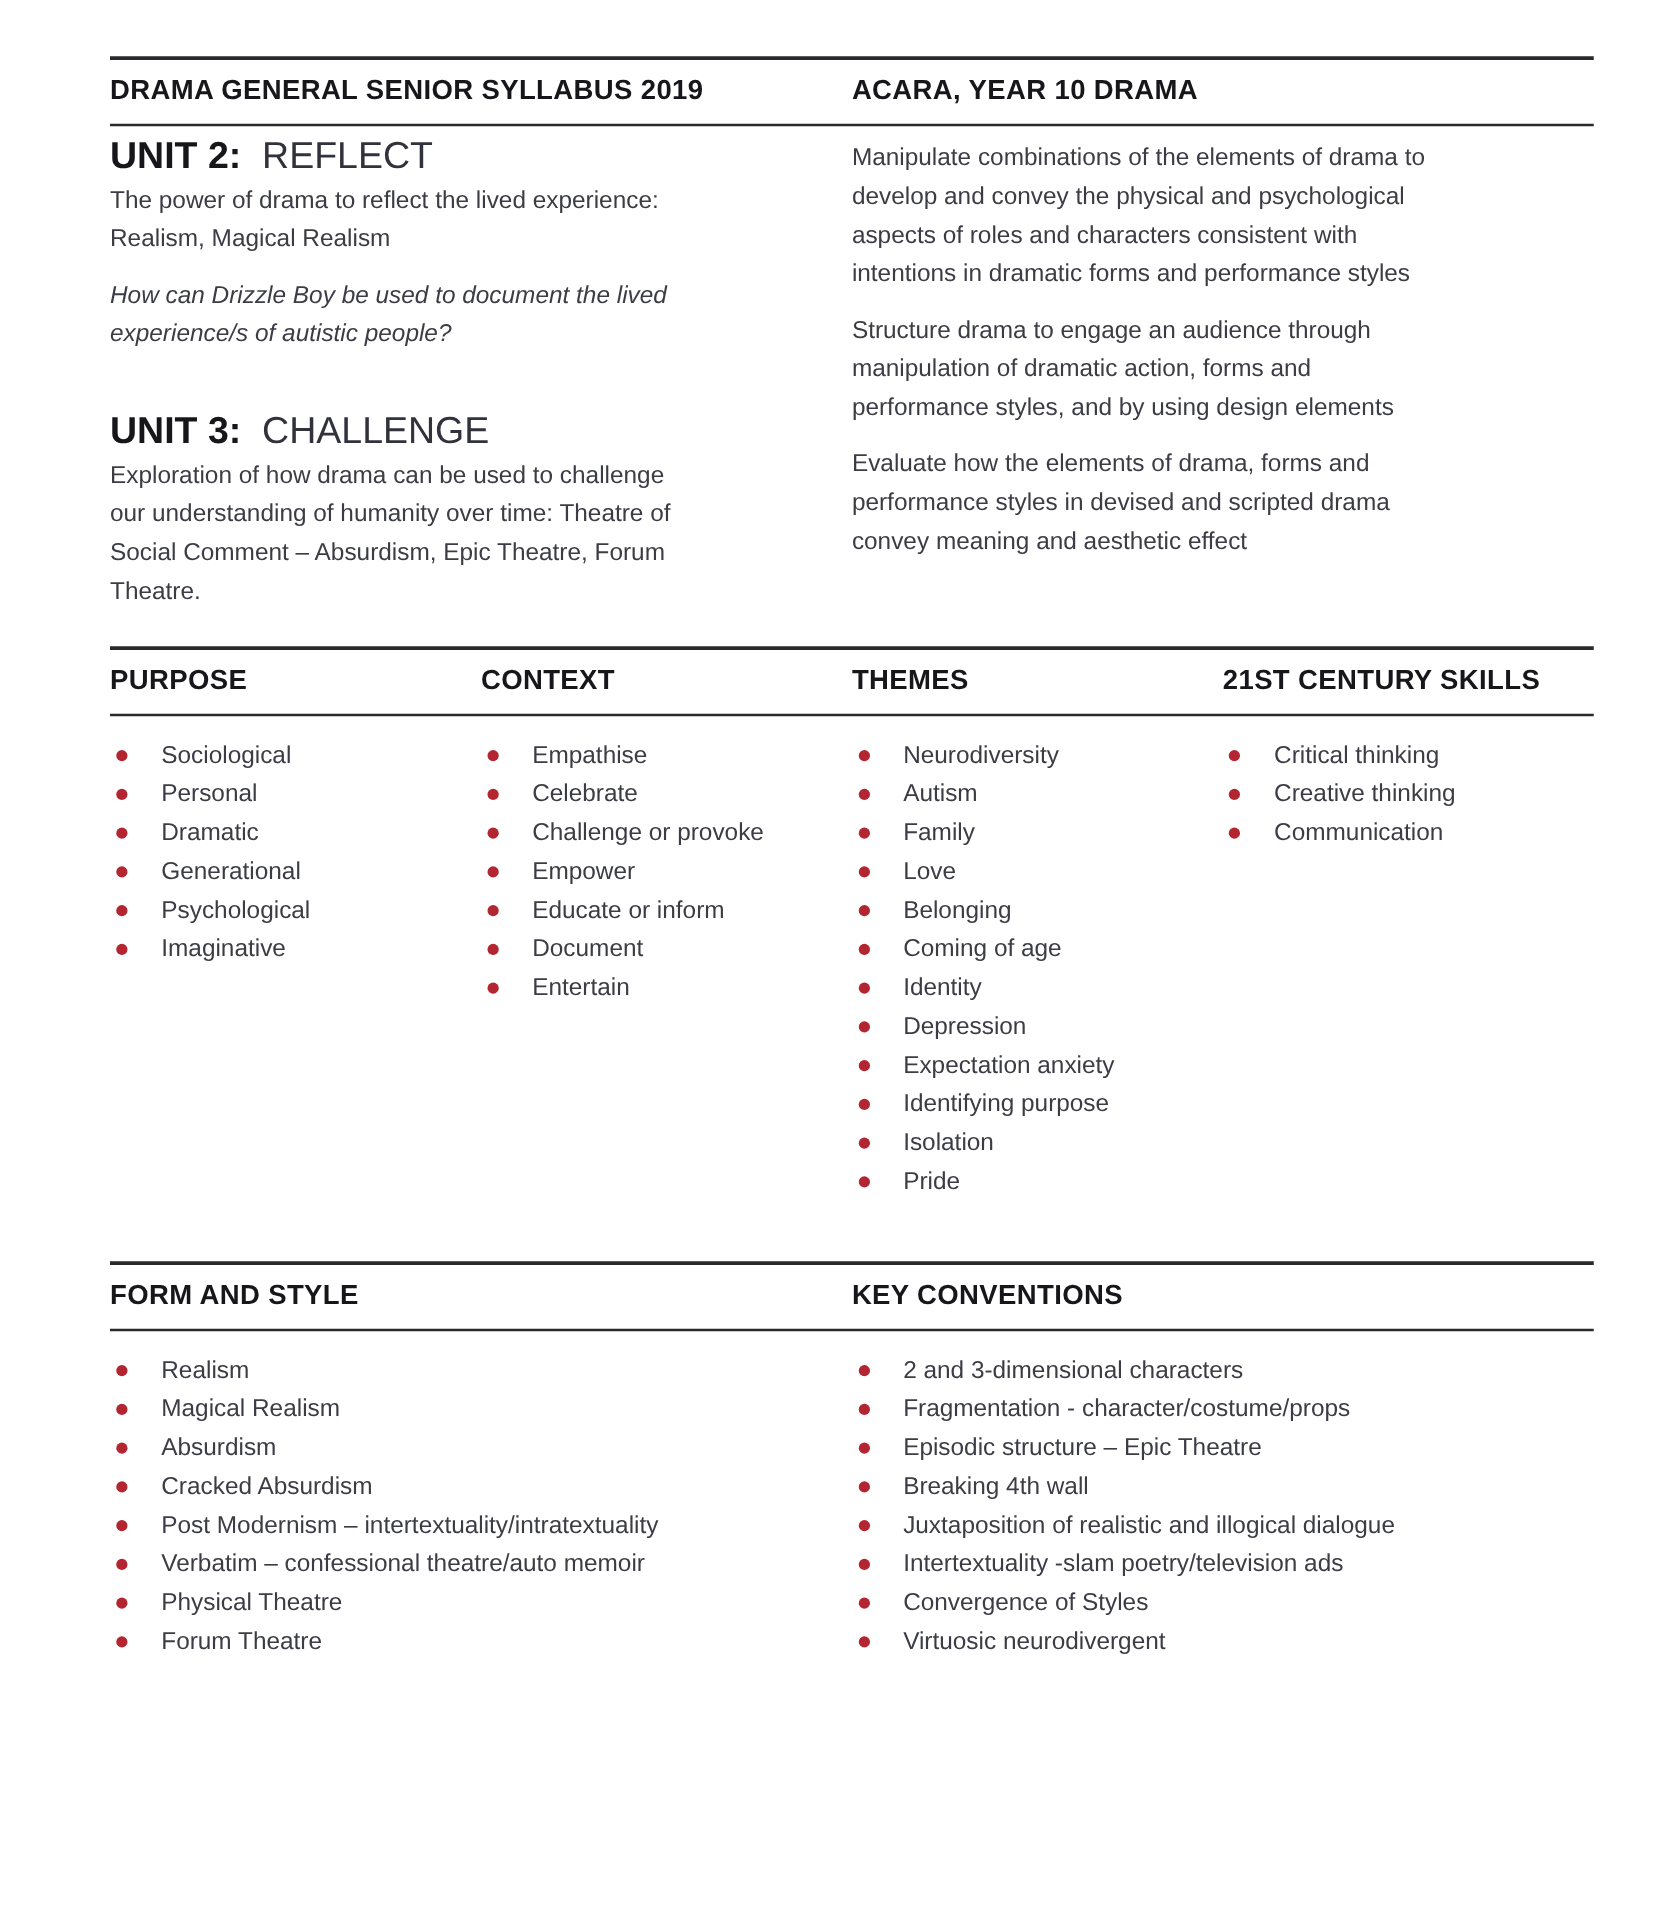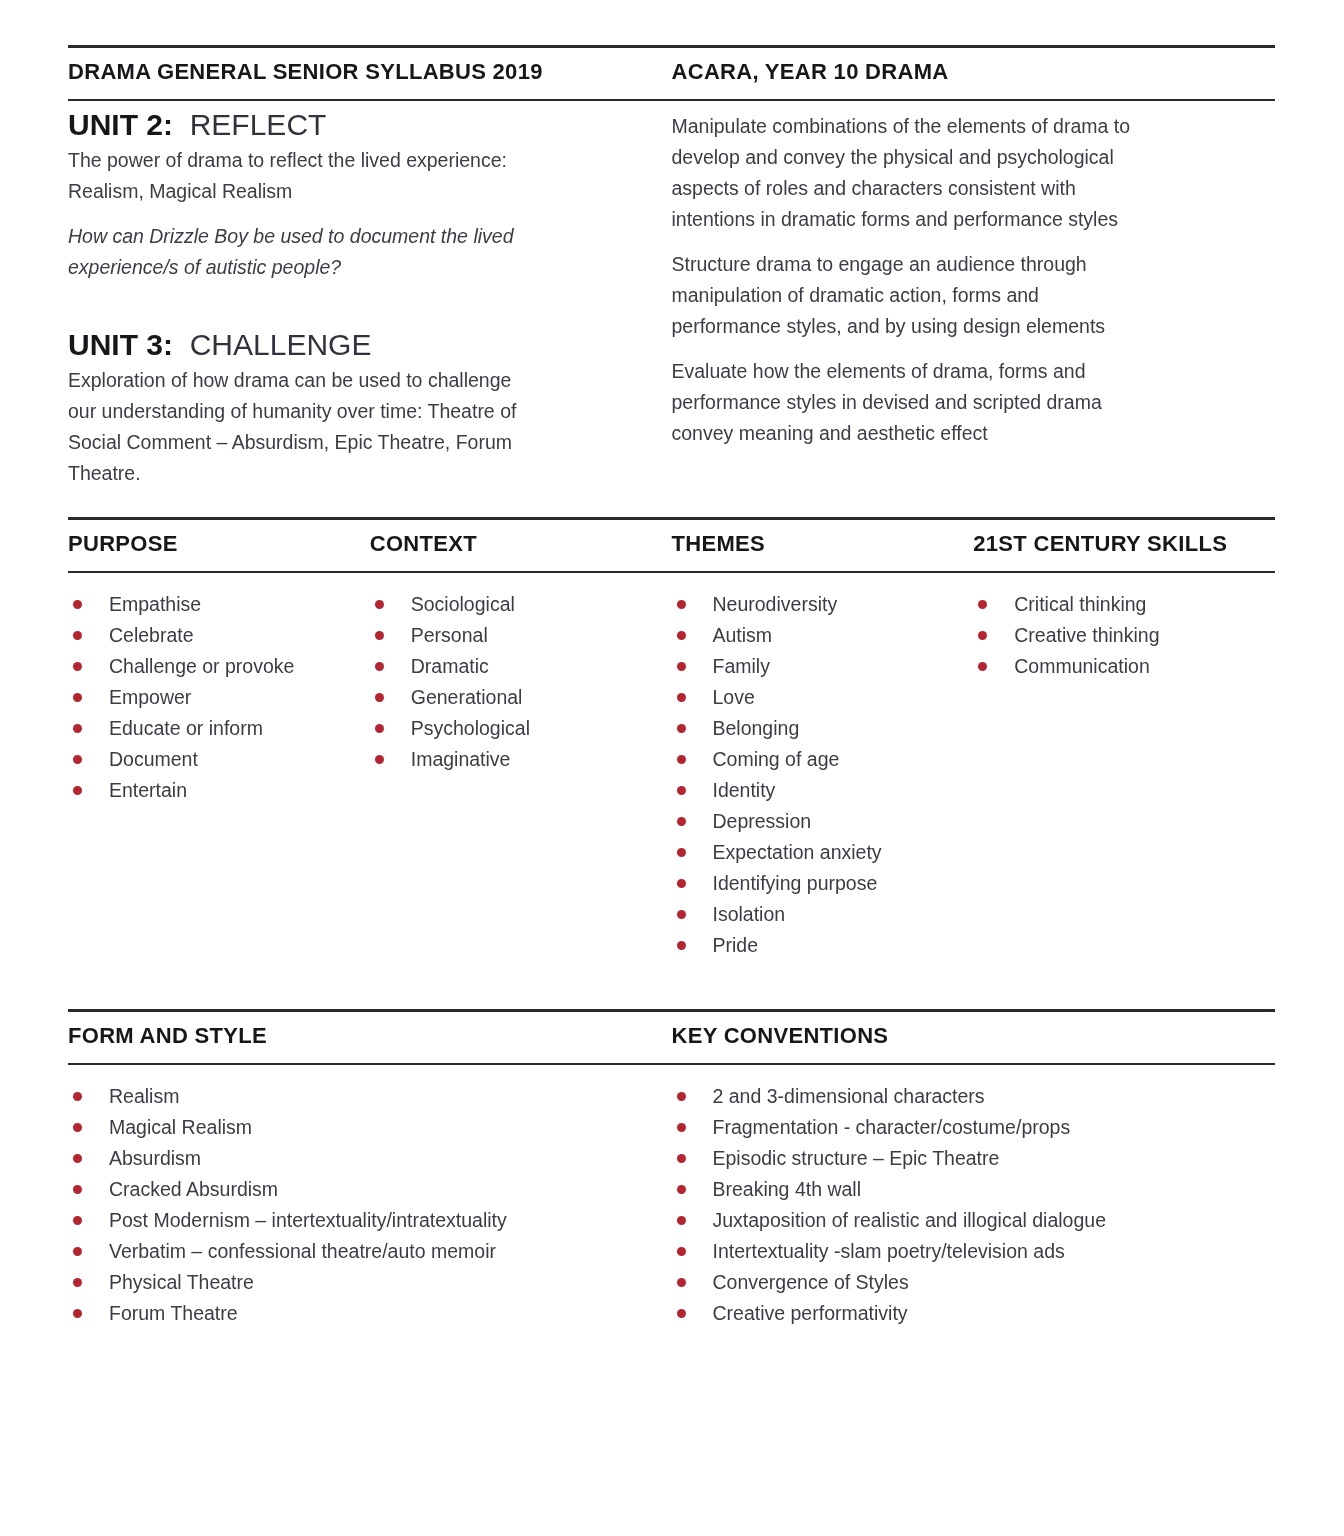--- a/index.html
+++ b/index.html
@@ -4,21 +4,21 @@
 <style>
   * { box-sizing: border-box; }
   html, body { margin: 0; padding: 0; }
   body {
     width: 1344px; height: 1536px;
     background: #ffffff;
     overflow: hidden;
     font-family: "Liberation Sans", sans-serif;
     color: var(--body, #3c3c46);
   }
-  .page { padding: 45px 69px 0 68px; }
+  .page { padding: 45px 69px 0 88px; }
 
   .rule { height: 2.5px; background: var(--rule, #2a2a2e); }
 
   .hdr-row { display: grid; }
   .cols2 { grid-template-columns: 1fr 1fr; }
   .cols4 { grid-template-columns: repeat(4, 1fr); }
 
   .hdr {
     font-size: 22px;
     font-weight: 700;
@@ -121,35 +121,35 @@
     <div class="hdr-row cols4">
       <div class="hdr">PURPOSE</div>
       <div class="hdr">CONTEXT</div>
       <div class="hdr">THEMES</div>
       <div class="hdr">21ST CENTURY SKILLS</div>
     </div>
     <div class="rule"></div>
 
     <div class="hdr-row cols4">
       <ul class="blist">
+          <li><span class="dot"></span><span>Sociological</span></li>
+          <li><span class="dot"></span><span>Personal</span></li>
+          <li><span class="dot"></span><span>Dramatic</span></li>
+          <li><span class="dot"></span><span>Generational</span></li>
+          <li><span class="dot"></span><span>Psychological</span></li>
+          <li><span class="dot"></span><span>Imaginative</span></li>
+        </ul>
+      <ul class="blist">
           <li><span class="dot"></span><span>Empathise</span></li>
           <li><span class="dot"></span><span>Celebrate</span></li>
           <li><span class="dot"></span><span>Challenge or provoke</span></li>
           <li><span class="dot"></span><span>Empower</span></li>
           <li><span class="dot"></span><span>Educate or inform</span></li>
           <li><span class="dot"></span><span>Document</span></li>
           <li><span class="dot"></span><span>Entertain</span></li>
-        </ul>
-      <ul class="blist">
-          <li><span class="dot"></span><span>Sociological</span></li>
-          <li><span class="dot"></span><span>Personal</span></li>
-          <li><span class="dot"></span><span>Dramatic</span></li>
-          <li><span class="dot"></span><span>Generational</span></li>
-          <li><span class="dot"></span><span>Psychological</span></li>
-          <li><span class="dot"></span><span>Imaginative</span></li>
         </ul>
       <ul class="blist">
           <li><span class="dot"></span><span>Neurodiversity</span></li>
           <li><span class="dot"></span><span>Autism</span></li>
           <li><span class="dot"></span><span>Family</span></li>
           <li><span class="dot"></span><span>Love</span></li>
           <li><span class="dot"></span><span>Belonging</span></li>
           <li><span class="dot"></span><span>Coming of age</span></li>
           <li><span class="dot"></span><span>Identity</span></li>
           <li><span class="dot"></span><span>Depression</span></li>
@@ -186,18 +186,18 @@
           <li><span class="dot"></span><span>Forum Theatre</span></li>
         </ul>
       <ul class="blist">
           <li><span class="dot"></span><span>2 and 3-dimensional characters</span></li>
           <li><span class="dot"></span><span>Fragmentation - character/costume/props</span></li>
           <li><span class="dot"></span><span>Episodic structure – Epic Theatre</span></li>
           <li><span class="dot"></span><span>Breaking 4th wall</span></li>
           <li><span class="dot"></span><span>Juxtaposition of realistic and illogical dialogue</span></li>
           <li><span class="dot"></span><span>Intertextuality -slam poetry/television ads</span></li>
           <li><span class="dot"></span><span>Convergence of Styles</span></li>
-          <li><span class="dot"></span><span>Creative performativity</span></li>
+          <li><span class="dot"></span><span>Virtuosic neurodivergent</span></li>
         </ul>
     </div>
   </section>
 
 </div>
 
 </body></html>

